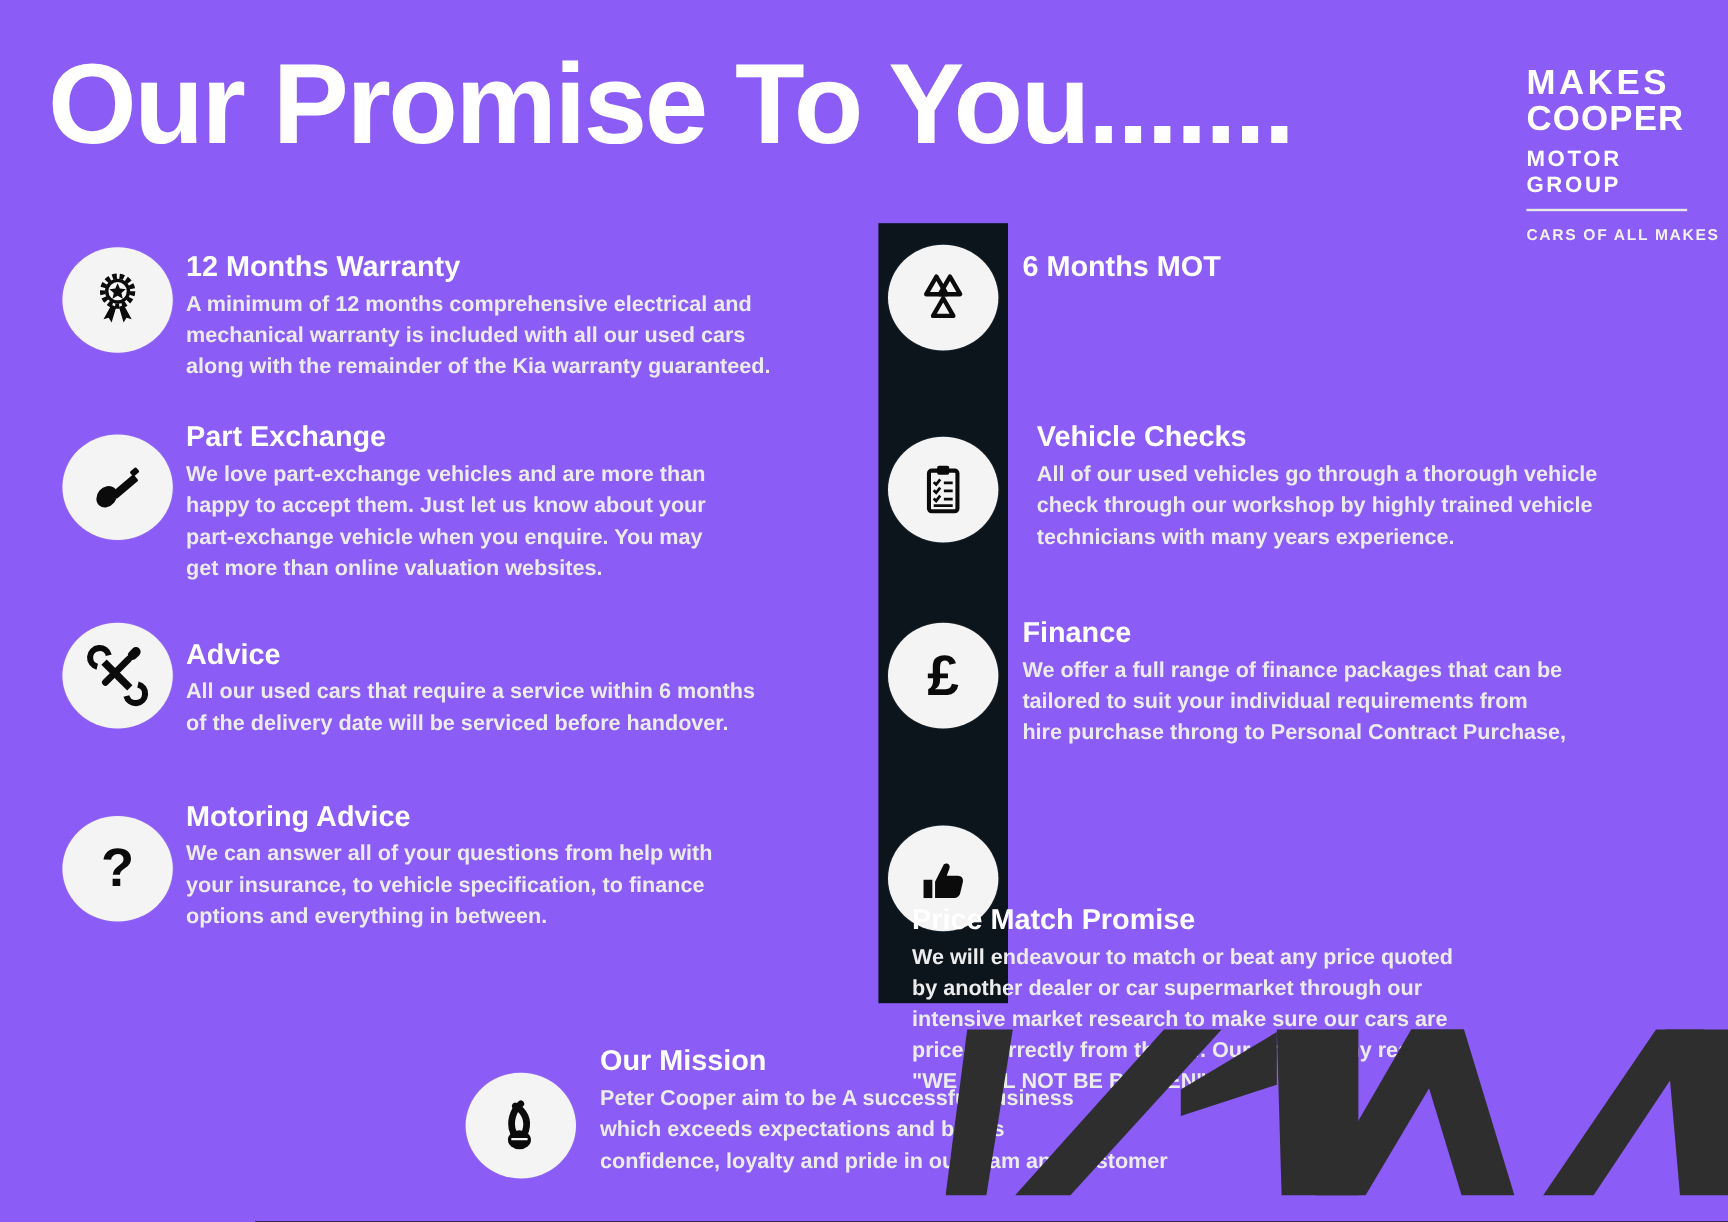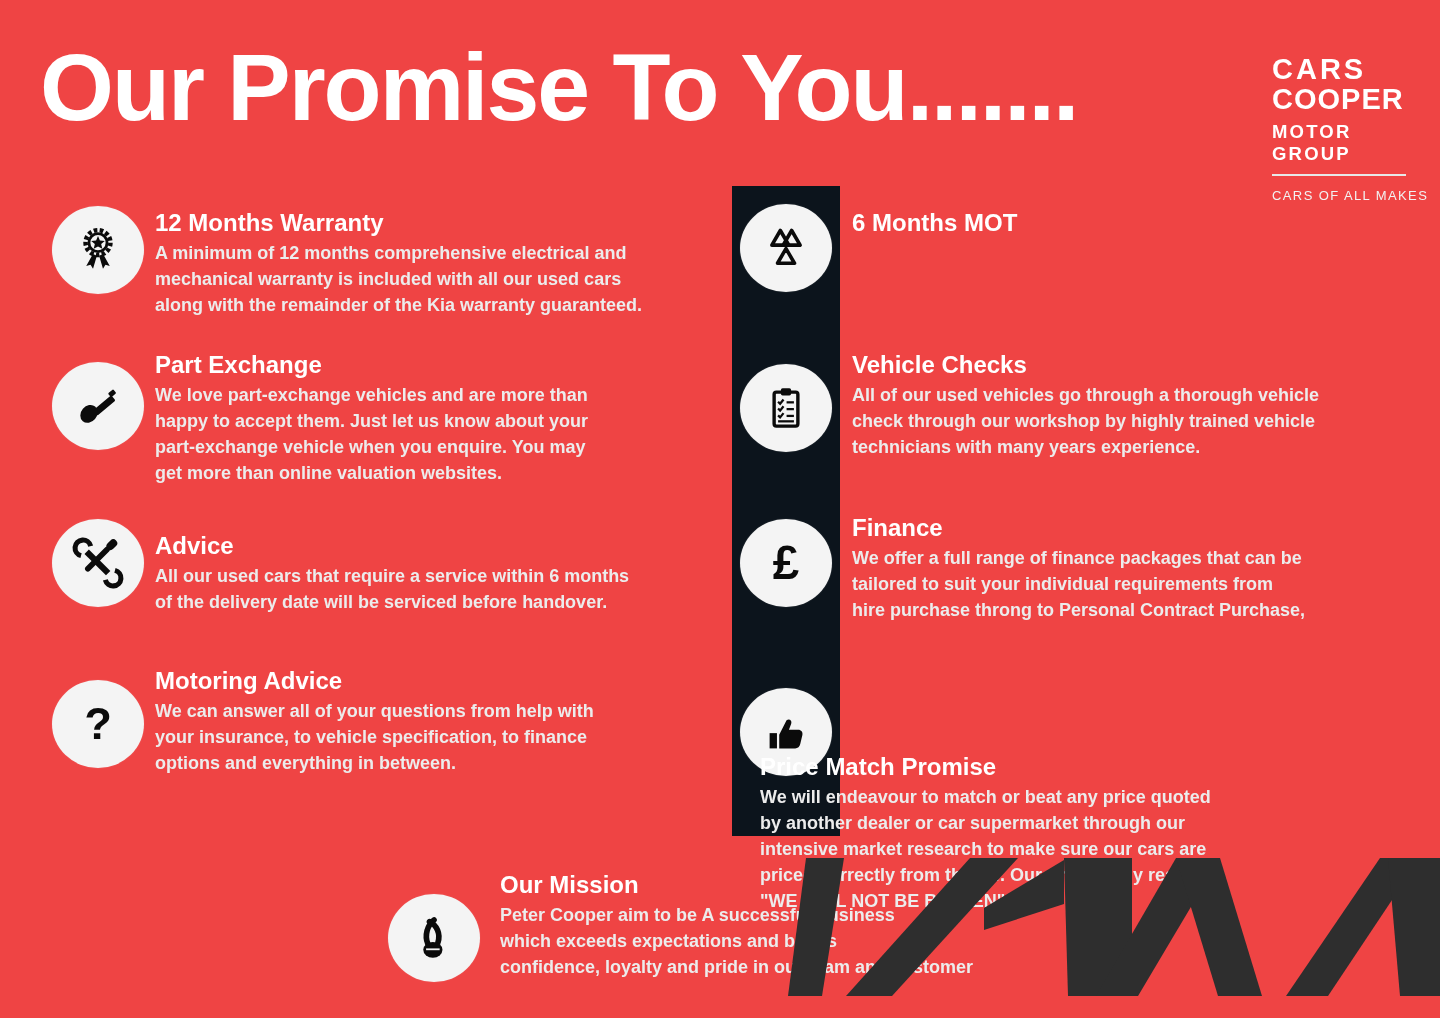--- a/index.html
+++ b/index.html
@@ -1,33 +1,33 @@
 <!DOCTYPE html>
 <html><head>
 <meta charset="utf-8">
 <style>
   html,body{margin:0;padding:0;background:#000;}
   .canvas{
     position:relative;width:1440px;height:1018px;overflow:hidden;
-    background:#ef4444;
+    background:#8b5cf6;
     font-family:"Liberation Sans",sans-serif;color:#f0f0f0;
   }
   
   .page-title{
     position:absolute;left:40px;top:30px;margin:0;
     font-size:95px;font-weight:700;letter-spacing:-2px;color:#ffffff;
     line-height:1.2;white-space:nowrap;
   }
   
   .brand{position:absolute;left:1272px;top:54px;width:150px;color:#fff;}
   .brand-l1{font-size:29px;font-weight:700;letter-spacing:3px;line-height:30px;}
   .brand-l2{font-size:29px;font-weight:700;letter-spacing:1px;line-height:30px;}
   .brand-l3{font-size:18.5px;font-weight:700;letter-spacing:2.2px;line-height:22px;margin-top:7px;}
   .brand-rule{width:134px;height:2px;background:#e8e8e8;margin-top:9px;}
-  .brand-l4{font-size:13px;font-weight:400;letter-spacing:1.4px;margin-top:12px;color:#f2f2f2;white-space:nowrap;}
+  .brand-l4{font-size:13px;font-weight:700;letter-spacing:1.4px;margin-top:12px;color:#f2f2f2;white-space:nowrap;}
   
   .right-strip{
     position:absolute;left:732px;top:186px;width:108px;height:650px;
     background:#0c141c;
   }
   
   .item{position:absolute;display:flex;align-items:flex-start;}
   .icon-wrap{
     width:92px;height:88px;flex:none;background:#f4f4f4;border-radius:50%;
     display:flex;align-items:center;justify-content:center;
@@ -41,21 +41,21 @@
   .kia-watermark{position:absolute;left:788px;top:852px;}
 </style>
 </head>
 <body>
 
 <div class="canvas">
 
   <h1 class="page-title">Our Promise To You.......</h1>
 
   <div class="brand">
-    <div class="brand-l1">CARS</div>
+    <div class="brand-l1">MAKES</div>
     <div class="brand-l2">COOPER</div>
     <div class="brand-l3">MOTOR GROUP</div>
     <div class="brand-rule"></div>
     <div class="brand-l4">CARS OF ALL MAKES</div>
   </div>
 
   <div class="right-strip"></div>
 
   <section class="item" style="left:52px;top:206px;">
     <div class="icon-wrap">
@@ -131,21 +131,21 @@
           <path d="M20.5 20.5 L28 7.5 L35.5 20.5 Z"></path>
           <path d="M15.5 36.5 L23 23.5 L30.5 36.5 Z"></path>
         </g>
       </svg>
     </div>
     <div class="item-text" style="margin-top:4px;">
       <h3 class="item-title">6 Months MOT</h3>
     </div>
   </section>
 
-  <section class="item right" style="left:740px;top:364px;">
+  <section class="item right" style="left:740px;top:364px;gap:12px;">
     <div class="icon-wrap">
       <svg width="52" height="52" viewBox="0 0 46 46">
         <rect x="12.5" y="9" width="21" height="30" rx="2" fill="none" stroke="#0b0b0b" stroke-width="3"></rect>
         <rect x="18.5" y="5.5" width="9" height="6.5" rx="1.5" fill="#0b0b0b"></rect>
         <g stroke="#0b0b0b" stroke-width="2" fill="none">
           <path d="M16 17.5 l1.8 1.8 3 -3.8"></path>
           <path d="M16 23.5 l1.8 1.8 3 -3.8"></path>
           <path d="M16 29.5 l1.8 1.8 3 -3.8"></path>
           <line x1="23.5" y1="18" x2="30" y2="18"></line>
           <line x1="23.5" y1="24" x2="30" y2="24"></line>

